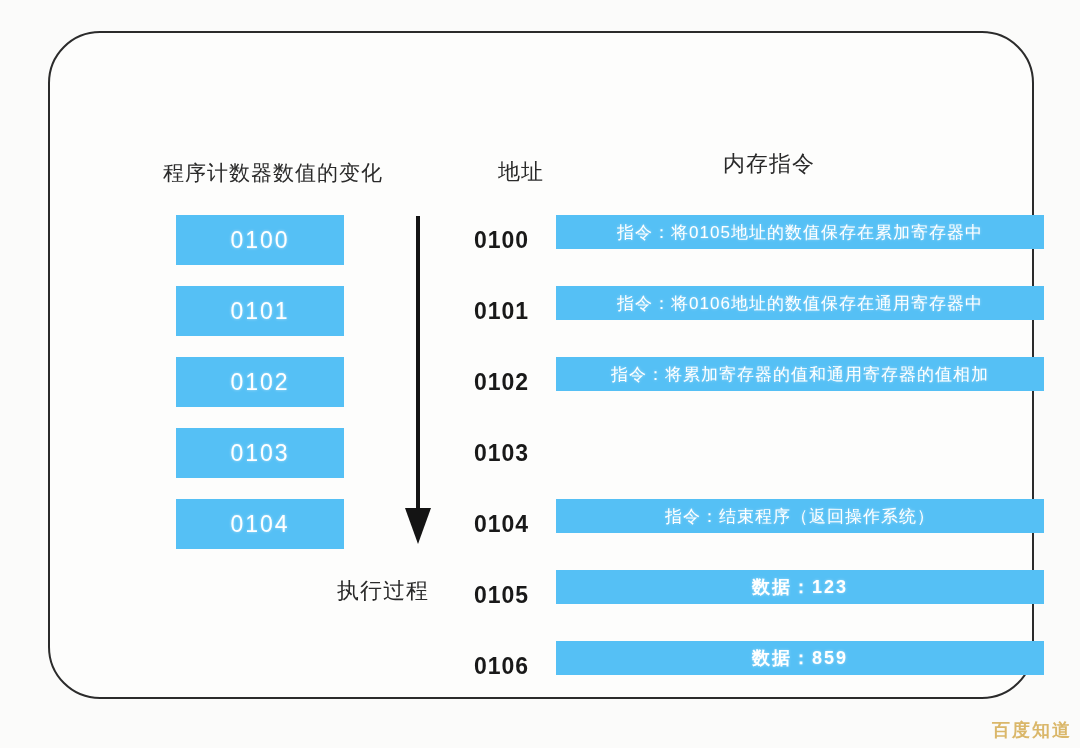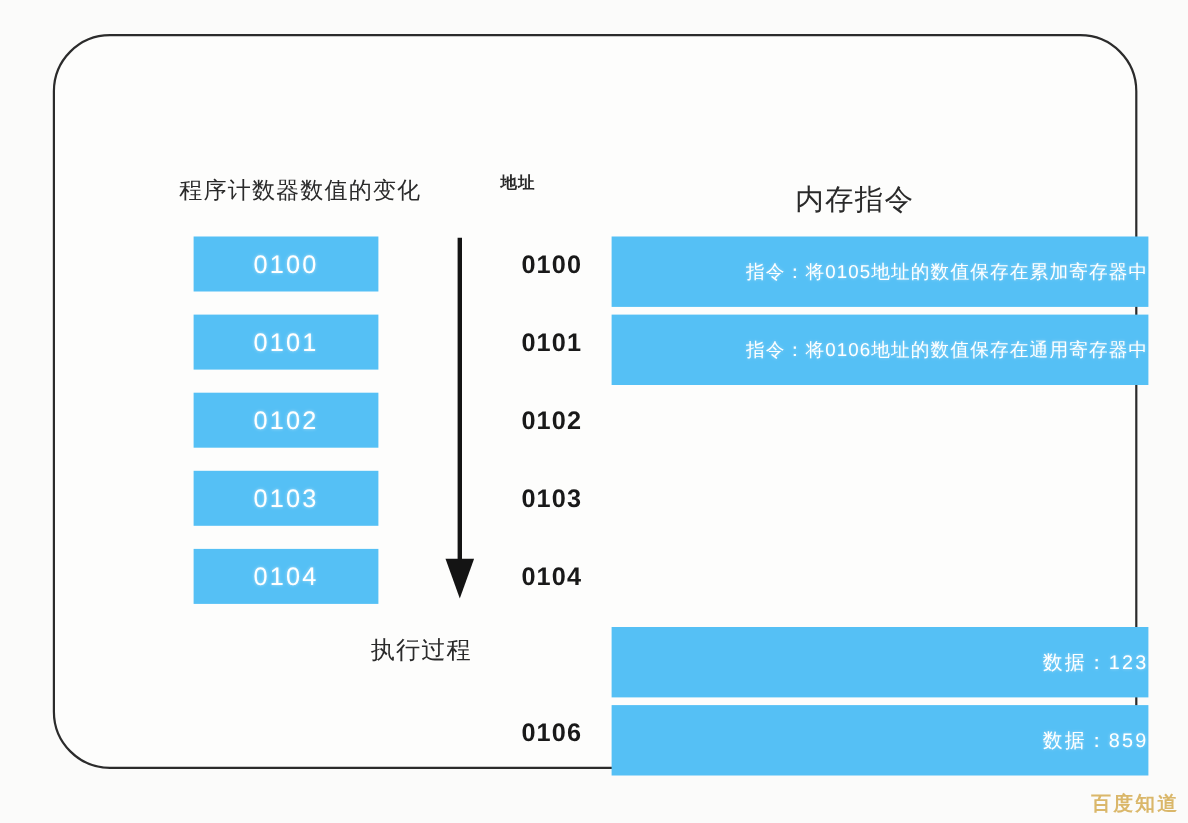--- a/index.html
+++ b/index.html
@@ -30,22 +30,22 @@
 
   
   .col-head {
     position: absolute;
     color: #2a2a2a;
     font-size: 21px;
     letter-spacing: 1px;
     white-space: nowrap;
   }
   #head-pc    { left: 93px;  top: 126px; margin-left: 20px; }
-  #head-addr  { left: 405px; top: 124px; font-size: 15px; font-weight: bold; }
-  #head-instr { left: 673px; top: 131px; font-size: 26px; }
+  #head-addr  { left: 448px; top: 124px; font-size: 22px; }
+  #head-instr { left: 673px; top: 116px; font-size: 22px; }
 
   
   #pc-column {
     position: absolute;
     left: 126px;
     top: 182px;
     width: 168px;
   }
   .pc-box {
     width: 168px;
@@ -105,37 +105,38 @@
     font-size: 23px;
     font-weight: bold;
     color: #191919;
     letter-spacing: 1px;
   }
   .mem-cell {
     position: absolute;
     left: 82px;
     right: 10px;
     top: 0;
-    height: 64px;
+    height: 34px;
     background: #55c0f5;
     display: flex;
     align-items: center;
-    justify-content: flex-end;
+    justify-content: center;
     box-sizing: border-box;
   }
   .mem-cell-text {
     color: #ffffff;
     font-size: 17px;
     letter-spacing: 1px;
     text-shadow: 0 0 3px rgba(255,255,255,0.45);
     white-space: nowrap;
   }
   .mem-cell.data-cell .mem-cell-text {
     font-size: 18px;
     letter-spacing: 2px;
+    font-weight: bold;
   }
 
   
   #watermark {
     position: absolute;
     right: 8px;
     bottom: 6px;
     font-size: 18px;
     font-weight: bold;
     color: #d8b25e;
@@ -187,28 +188,35 @@
         </div>
       </div>
       <div class="mem-row">
         <div class="mem-addr">0101</div>
         <div class="mem-cell">
           <span class="mem-cell-text">指令：将0106地址的数值保存在通用寄存器中</span>
         </div>
       </div>
       <div class="mem-row">
         <div class="mem-addr">0102</div>
+        <div class="mem-cell">
+          <span class="mem-cell-text">指令：将累加寄存器的值和通用寄存器的值相加</span>
+        </div>
       </div>
       <div class="mem-row">
         <div class="mem-addr">0103</div>
       </div>
       <div class="mem-row">
         <div class="mem-addr">0104</div>
-      </div>
-      <div class="mem-row">
+        <div class="mem-cell">
+          <span class="mem-cell-text">指令：结束程序（返回操作系统）</span>
+        </div>
+      </div>
+      <div class="mem-row">
+        <div class="mem-addr">0105</div>
         <div class="mem-cell data-cell">
           <span class="mem-cell-text">数据：123</span>
         </div>
       </div>
       <div class="mem-row">
         <div class="mem-addr">0106</div>
         <div class="mem-cell data-cell">
           <span class="mem-cell-text">数据：859</span>
         </div>
       </div>

